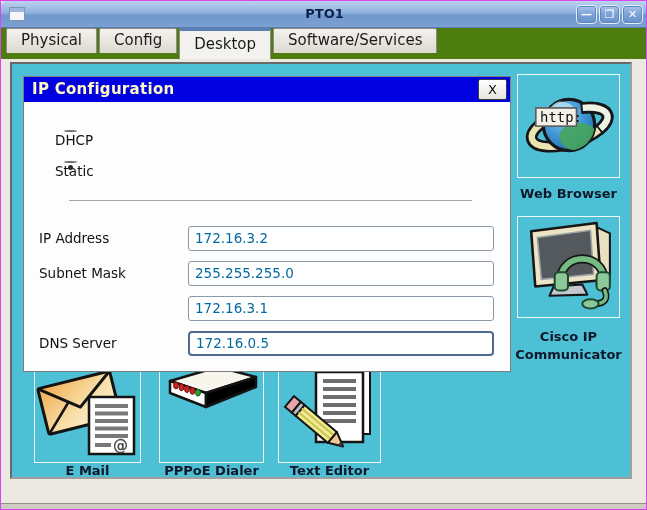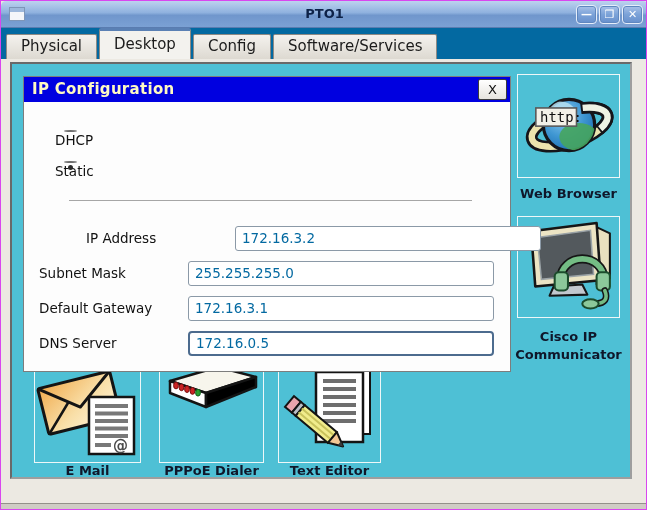--- a/index.html
+++ b/index.html
@@ -34,21 +34,21 @@
     width:21px; height:19px; border-radius:4px;
     background: linear-gradient(#a9c2e8 0%, #7ba2d8 50%, #6890cc 100%);
     border:1px solid #e6eefa; box-shadow: inset 0 0 0 1px #5f87bf;
     color:#fff; font-size:11px; font-weight:bold; text-align:center; line-height:17px;
     cursor:default;
   }
 
   
   .tabbar {
     position:absolute; left:0; top:27px; width:647px; height:31px;
-    background:#0369a1; display:flex; align-items:flex-end; padding-left:5px;
+    background:#4d7c0f; display:flex; align-items:flex-start; padding-left:5px;
   }
   .tab {
     height:25px; padding:0 14px; margin-right:2px;
     background: linear-gradient(#f4f2ee, #ddd9d1);
     border:1px solid #8e8a84; border-bottom:none;
     border-radius:2px 2px 0 0;
     font-size:15px; color:#1b1b1b; line-height:23px; white-space:nowrap;
   }
   .tab.active {
     height:31px; line-height:27px;
@@ -118,21 +118,21 @@
   }
   .radio-row.selected .radio-circle::after {
     content:""; position:absolute; left:3px; top:3px; width:5px; height:5px;
     border-radius:50%; background:#2c2c2c;
   }
   .radio-text { margin-left:7px; font-size:13.5px; color:#111; }
 
   .dlg-sep { position:absolute; left:45px; top:123px; width:403px; height:1px; background:#a6a6a6; }
 
   .field-row { position:absolute; left:0; width:100%; height:25px; }
-  .fr-0 { top:149px;margin-left:47px; } .fr-1 { top:184px; } .fr-2 { top:219px; } .fr-3 { top:254px; }
+  .fr-0 { top:149px; } .fr-1 { top:184px; } .fr-2 { top:219px; } .fr-3 { top:254px; }
   .field-label {
     position:absolute; left:15px; top:0; width:145px; height:25px;
     line-height:25px; font-size:13.5px; color:#121212;
   }
   .field-input {
     position:absolute; left:164px; top:0; width:306px; height:25px;
     background:#fff; border:1px solid #8b99a7; border-radius:3px;
     font-size:13.5px; color:#0369a1; line-height:23px; padding-left:6px;
     overflow:hidden; white-space:nowrap;
   }
@@ -152,22 +152,22 @@
     <div class="win-title">PTO1</div>
     <div class="win-btns">
       <div class="win-btn">—</div>
       <div class="win-btn">❐</div>
       <div class="win-btn">✕</div>
     </div>
   </div>
 
   <div class="tabbar">
     <div class="tab">Physical</div>
+    <div class="tab">Config</div>
     <div class="tab active">Desktop</div>
-    <div class="tab">Config</div>
     <div class="tab">Software/Services</div>
   </div>
 
   <div class="desktop">
 
     <div class="icon-cell cell-wb">
       <span>
         <svg width="92" height="80" viewBox="0 0 86 74">
           <defs>
             <radialGradient id="gb" cx="38%" cy="32%" r="75%">
@@ -313,21 +313,20 @@
 
       <div class="field-row fr-0">
         <div class="field-label">IP Address</div>
         <div class="field-input">172.16.3.2</div>
       </div>
       <div class="field-row fr-1">
         <div class="field-label">Subnet Mask</div>
         <div class="field-input">255.255.255.0</div>
       </div>
       <div class="field-row fr-2">
-        <div class="field-label">Default Gateway</div>
         <div class="field-input">172.16.3.1</div>
       </div>
       <div class="field-row fr-3">
         <div class="field-label">DNS Server</div>
         <div class="field-input focused">172.16.0.5</div>
       </div>
     </div>
 
   </div>
 

